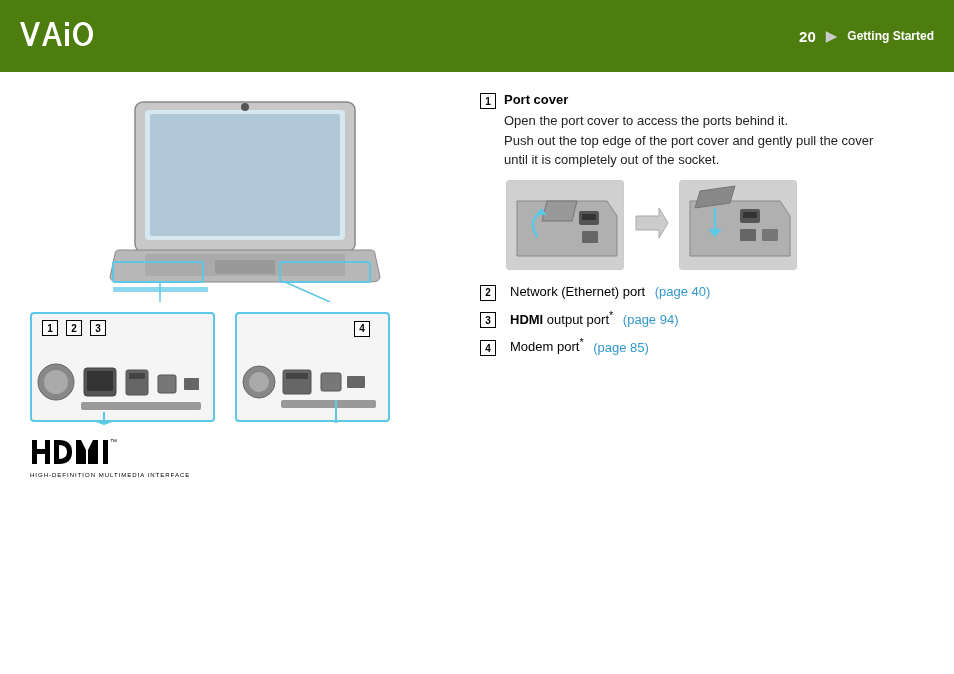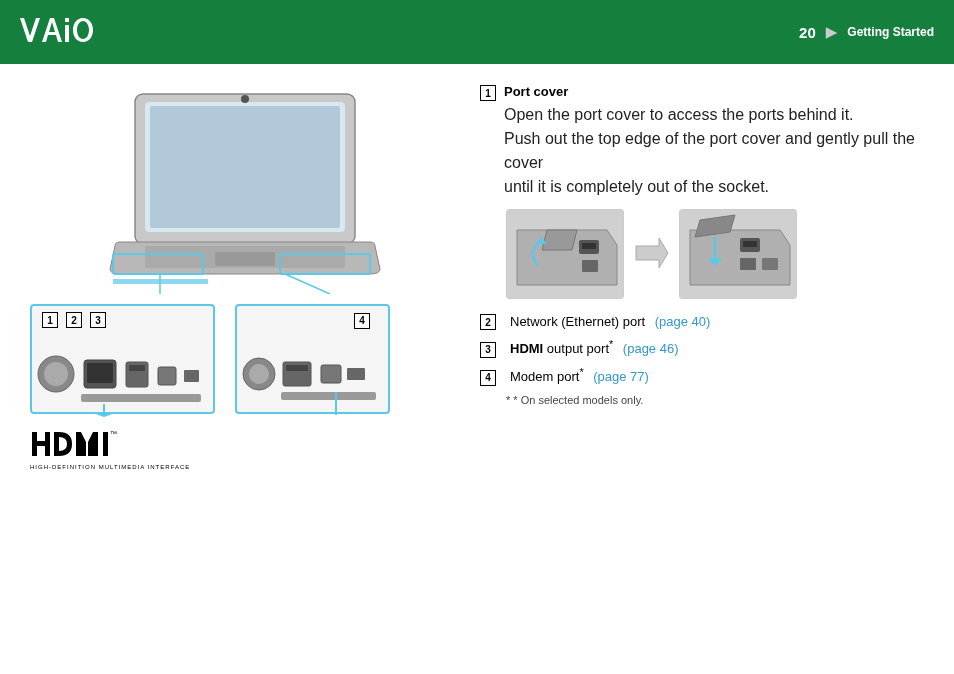--- a/index.html
+++ b/index.html
@@ -7,22 +7,22 @@
       width: 954px;
       height: 674px;
       font-family: Arial, sans-serif;
       font-size: 13px;
       background: #fff;
       overflow: hidden;
     }
 
     
     #header {
-      background: #15803d;
-      height: 64px;
+      background: #4d7c0f;
+      height: 72px;
       display: flex;
       align-items: center;
       justify-content: space-between;
       padding: 14px 20px;
     }
     #header-left {
       display: flex;
       align-items: center;
     }
     .vaio-logo-svg {
@@ -124,21 +124,21 @@
       flex-shrink: 0;
       margin-top: 1px;
     }
 
     .item-title {
       font-weight: bold;
       font-size: 13px;
     }
 
     .item-desc {
-      font-size: 16px;
+      font-size: 13px;
       line-height: 1.5;
       margin-top: 4px;
       color: #222;
     }
 
     .port-cover-images {
       display: flex;
       align-items: center;
       gap: 10px;
       margin: 10px 0 14px 26px;
@@ -398,28 +398,24 @@
 
     <div class="item-inline">
       <span class="num-label item-number-box">2</span>
       <span>Network (Ethernet) port&nbsp;</span>
       <a class="inline-link" href="#">(page 40)</a>
     </div>
 
     <div class="item-inline">
       <span class="num-label item-number-box">3</span>
       <span><strong>HDMI</strong> output port<sup>*</sup>&nbsp;</span>
-      <a class="inline-link" href="#">(page 46)</a>
+      <a class="inline-link" href="#">(page 94)</a>
     </div>
 
     <div class="item-inline">
       <span class="num-label item-number-box">4</span>
       <span>Modem port<sup>*</sup>&nbsp;</span>
-      <a class="inline-link" href="#">(page 77)</a>
-    </div>
-
-    <div class="footnote">
-      <span>*</span>
-      <span>* On selected models only.</span>
-    </div>
+      <a class="inline-link" href="#">(page 85)</a>
+    </div>
+
 
   </div>
 </div>
 
 </body></html>

